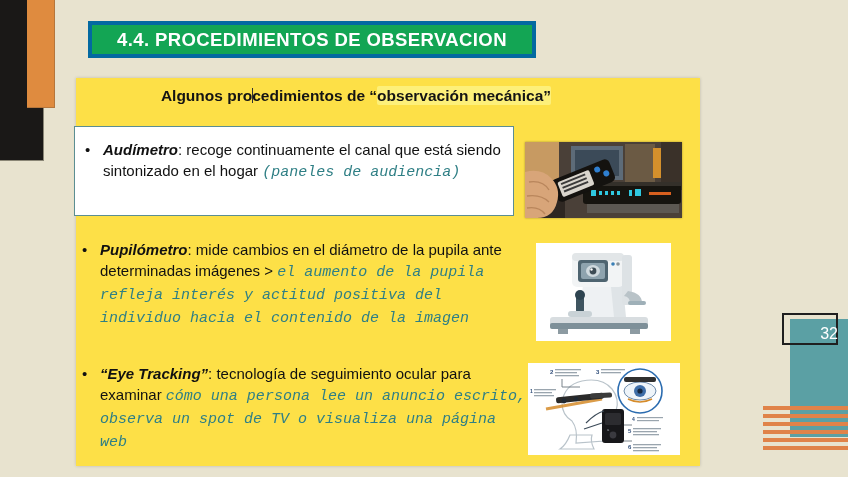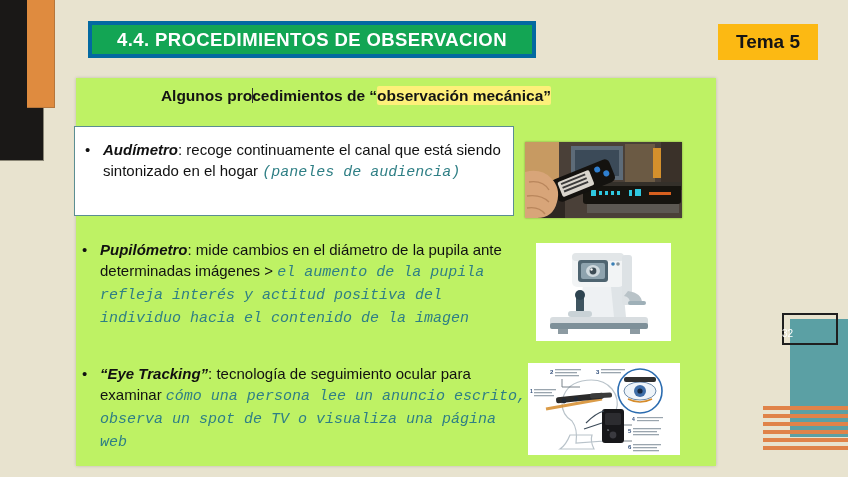--- a/index.html
+++ b/index.html
@@ -77,23 +77,22 @@
     font-weight: bold;
   }
 
   
   .content-panel {
     position: absolute;
     left: 76px;
     top: 78px;
     width: 624px;
     height: 388px;
-    background: #bef264;
+    background: #fde047;
     box-shadow: 0 0 3px rgba(0,0,0,0.18);
-    padding-left: 16px;
   }
   .subtitle {
     position: absolute;
     left: 0;
     top: 9px;
     width: 560px;
     text-align: center;
     font-size: 15.5px;
     font-weight: bold;
     color: #141414;
@@ -189,23 +188,23 @@
     box-sizing: border-box;
   }
   .page-num {
     position: absolute;
     left: 782px;
     top: 313px;
     width: 56px;
     height: 41px;
     display: flex;
     align-items: center;
-    justify-content: flex-start;
+    justify-content: flex-end;
     color: #ffffff;
-    font-size: 10px;
+    font-size: 16px;
   }
   .stripes {
     position: absolute;
     left: 763px;
     top: 406px;
     width: 85px;
     height: 48px;
   }
   .stripe {
     position: absolute;
@@ -220,23 +219,20 @@
 
 <div id="slide">
 
   <div class="deco-black"></div>
   <div class="deco-orange"></div>
 
   <div class="title-banner">
     <span>4.4. PROCEDIMIENTOS DE OBSERVACION</span>
   </div>
 
-  <div class="tema-badge">
-    <span>Tema 5</span>
-  </div>
 
   <div class="content-panel">
 
     <div class="subtitle">
       <span>Algunos pro</span><span class="caret"></span><span>cedimientos de “</span><span class="hl">observación mecánica”</span>
     </div>
 
     <div class="bullet-box framed" style="left:-2px; top:48px; width:440px; height:90px; padding:12px 10px 0 8px;">
       <div class="bullet-row">
         <div class="bullet-dot">•</div>

